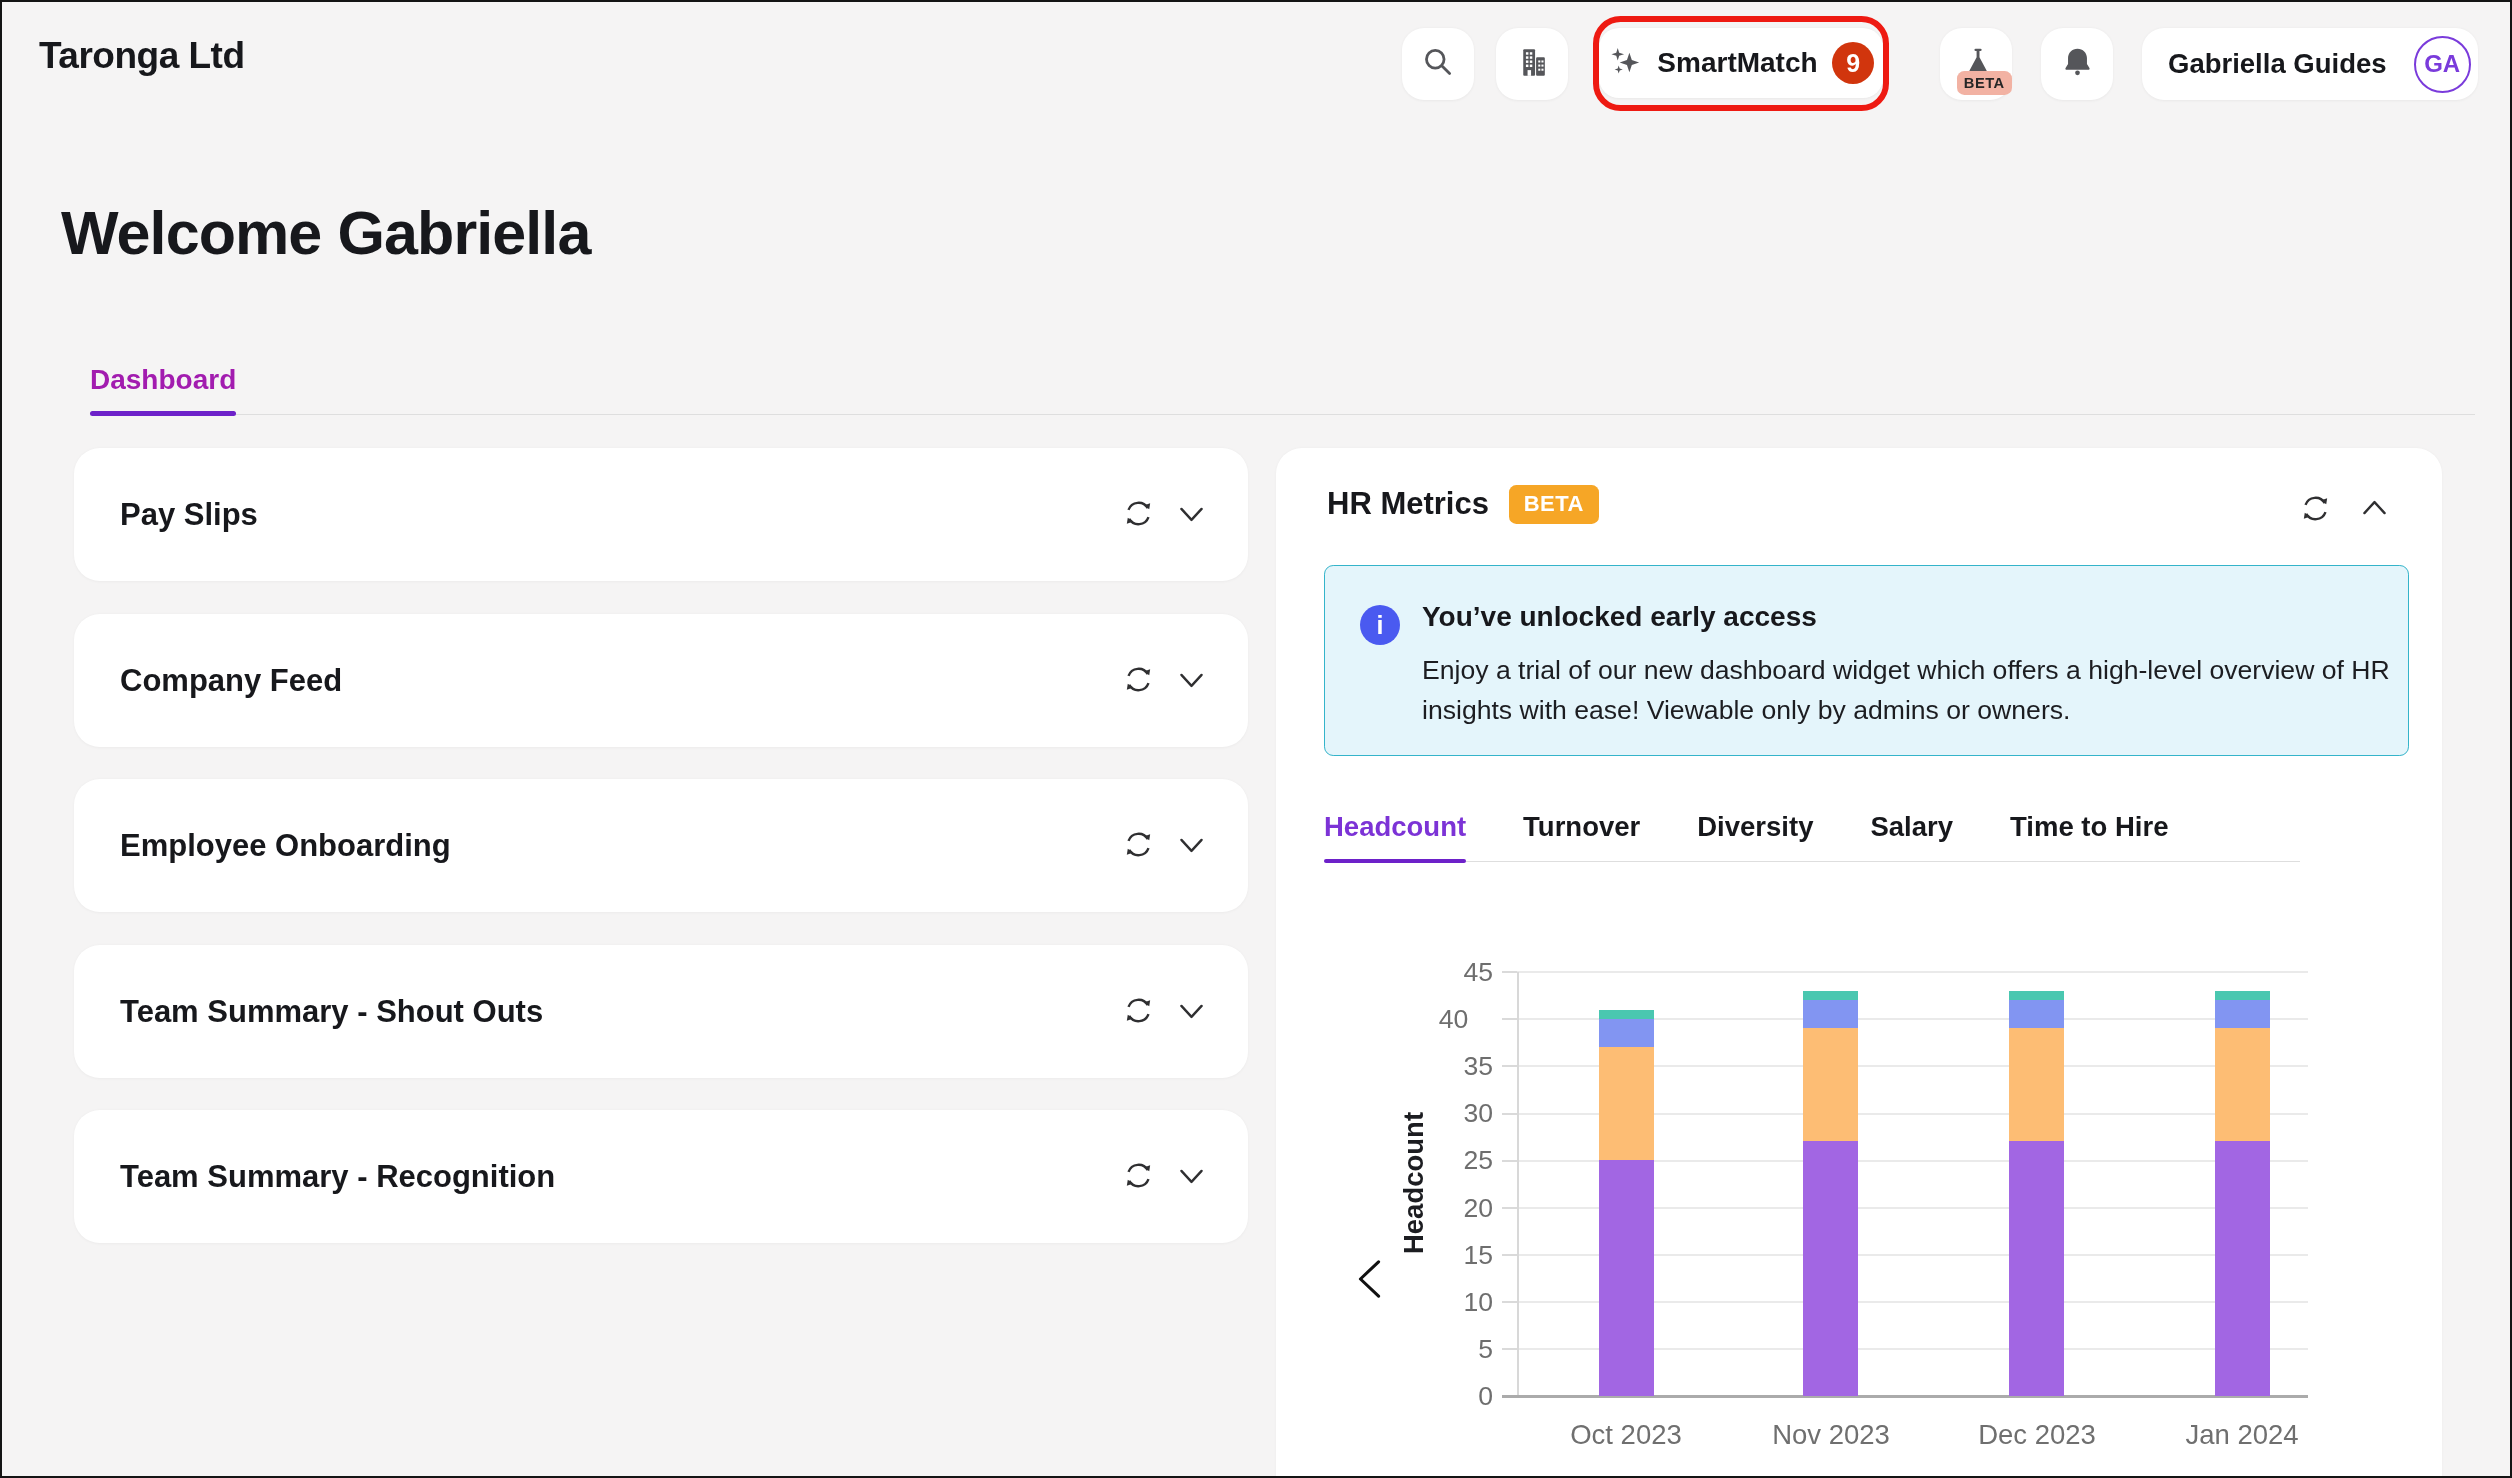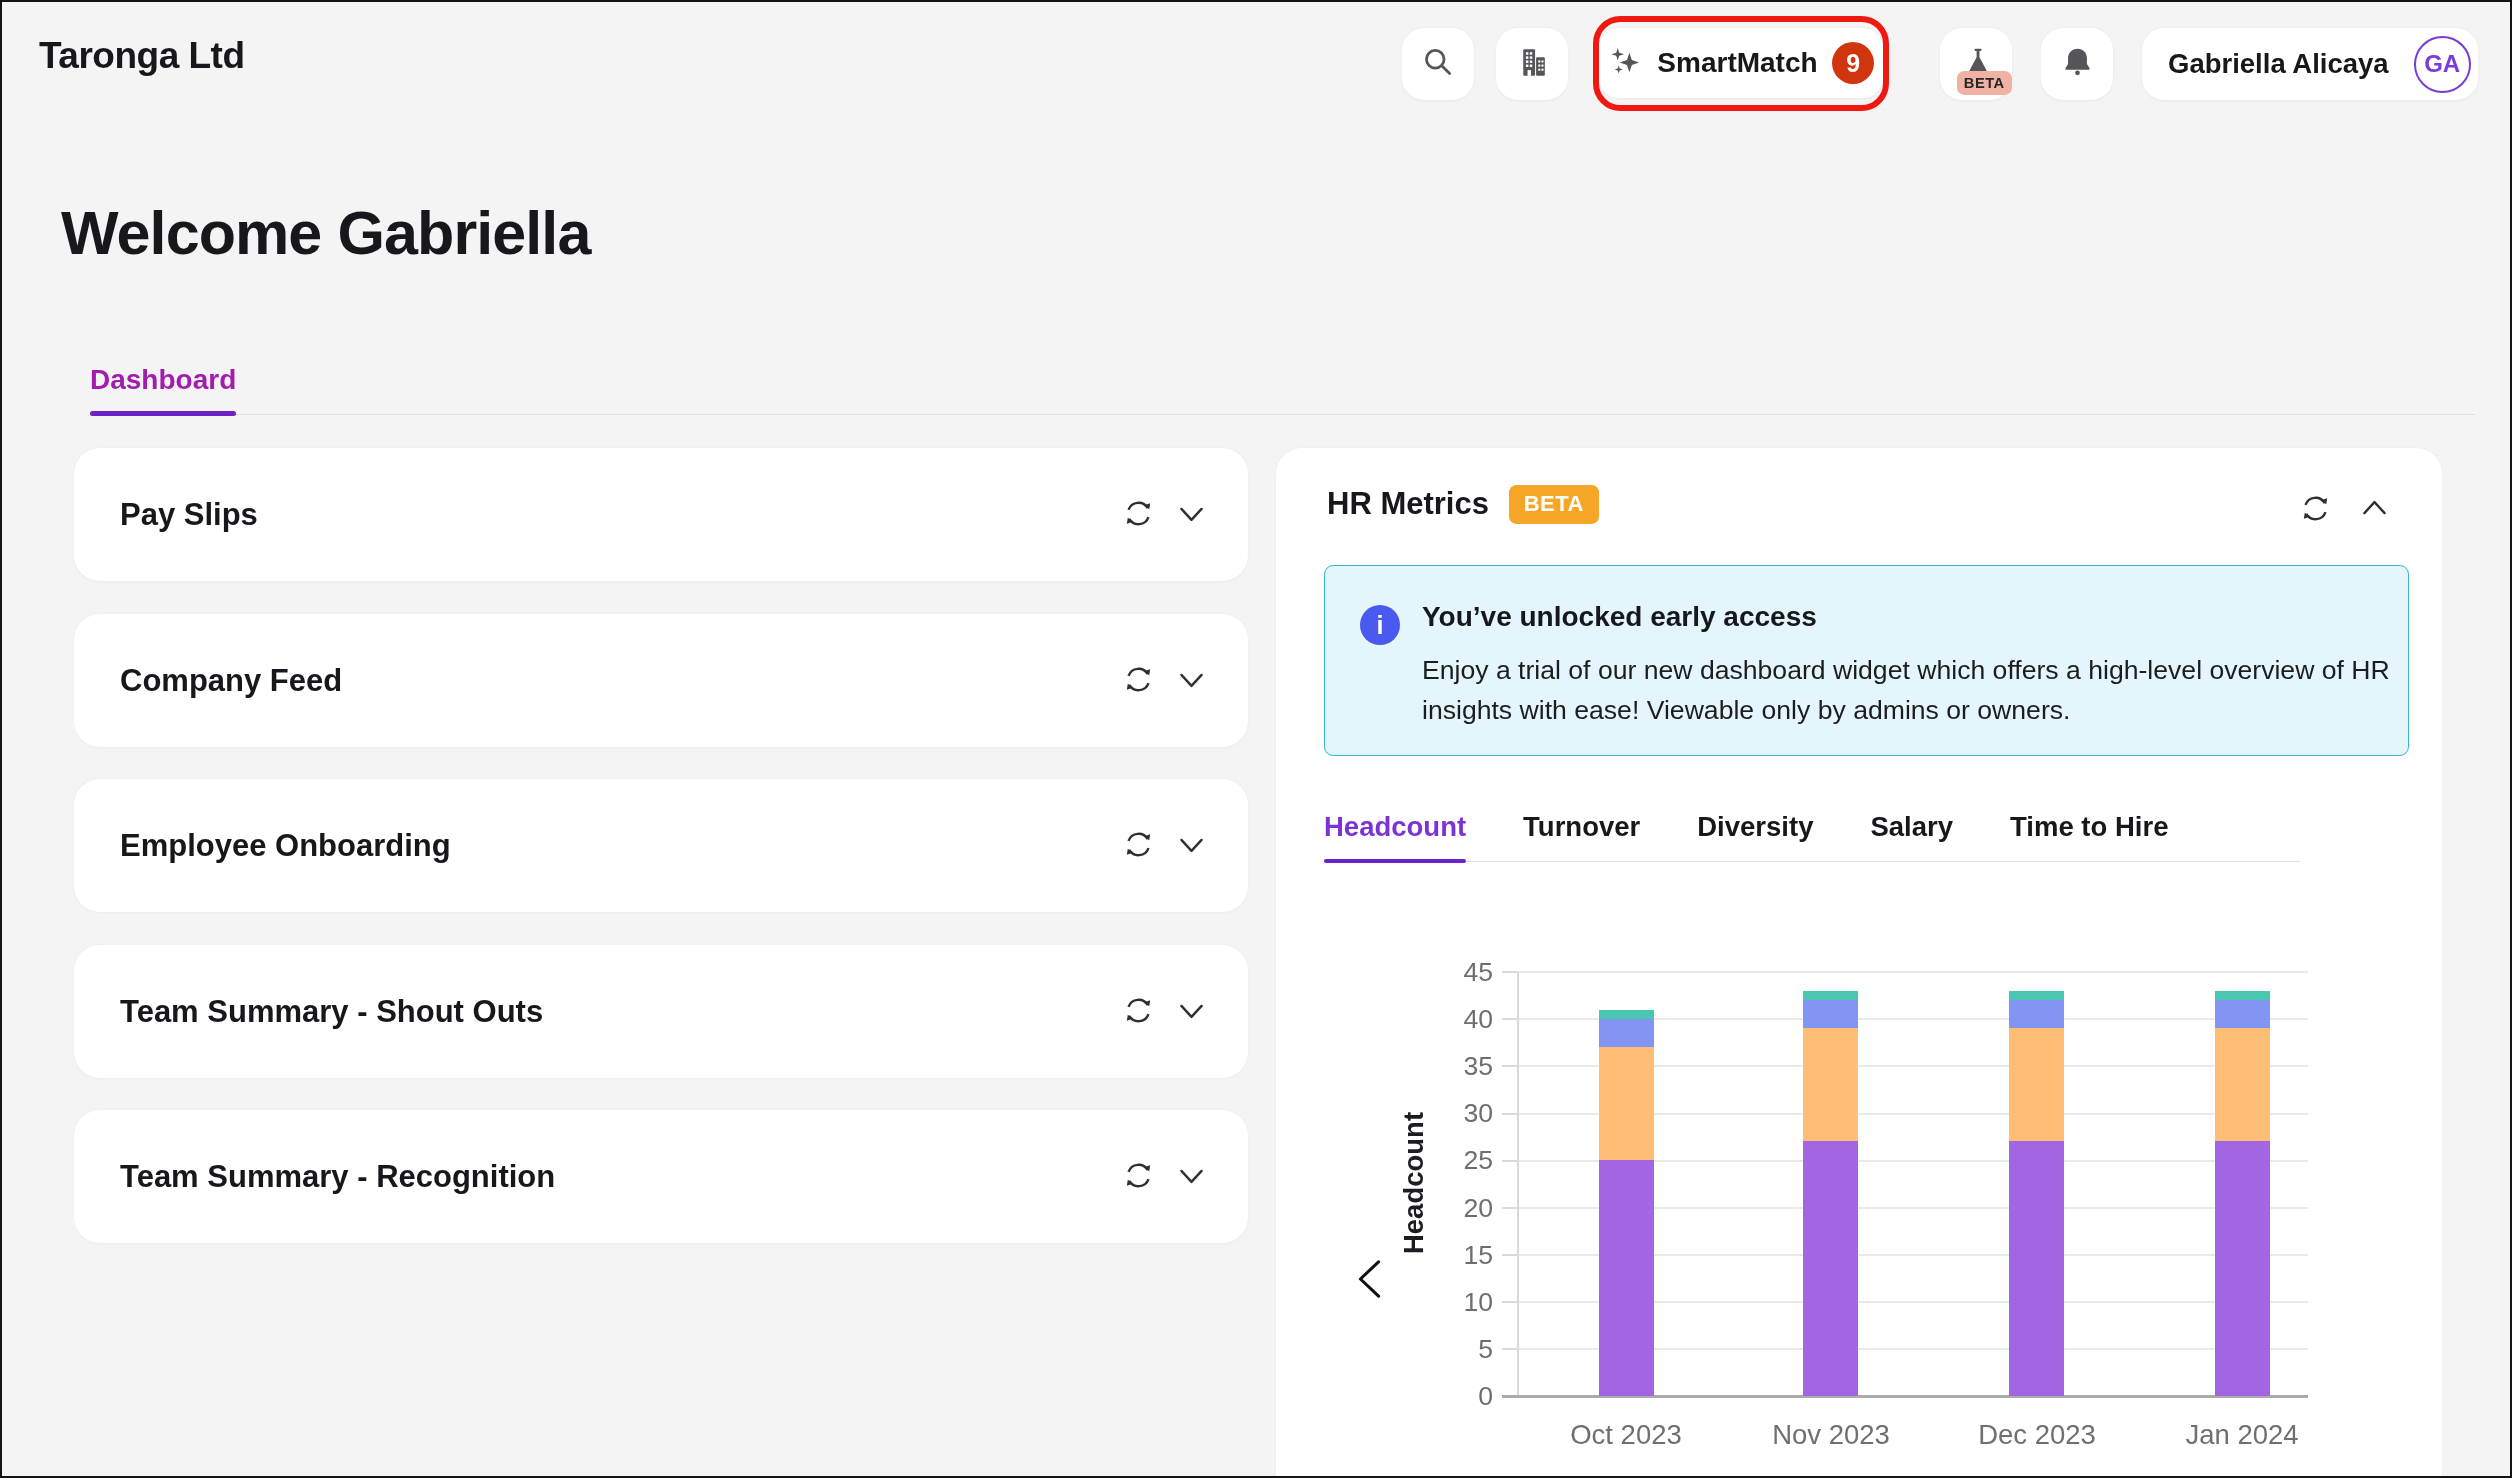--- a/index.html
+++ b/index.html
@@ -193,21 +193,21 @@
   <button class="icon-btn" style="left:2039px">
     <span>
       <svg width="37" height="37" viewBox="0 0 36 36" fill="currentColor">
         <path d="M18 4.5 c5.2 0 9.2 4 9.2 9.2 v5.8 l2.4 3.9 a1.1 1.1 0 0 1 -1 1.7 H7.4 a1.1 1.1 0 0 1 -1 -1.7 l2.4 -3.9 v-5.8 c0 -5.2 4 -9.2 9.2 -9.2 Z"></path>
         <circle cx="18" cy="28" r="2.3"></circle>
       </svg>
     </span>
   </button>
 
   <button class="profile-btn">
-    <span class="pname">Gabriella Alicaya</span>
+    <span class="pname">Gabriella Guides</span>
     <span class="avatar">GA</span>
   </button>
 
   <h1 class="page-title">Welcome Gabriella</h1>
 
   <div class="main-tabs">
     <div class="main-tab active">
       <span>Dashboard</span>
     </div>
   </div>
@@ -393,21 +393,21 @@
         <div class="tickmark" style="top: 188px;"></div>
         <div class="ytick" style="top: 170px;">25</div>
         <div class="gridline" style="top: 141px;"></div>
         <div class="tickmark" style="top: 141px;"></div>
         <div class="ytick" style="top: 123px;">30</div>
         <div class="gridline" style="top: 93px;"></div>
         <div class="tickmark" style="top: 93px;"></div>
         <div class="ytick" style="top: 76px;">35</div>
         <div class="gridline" style="top: 46px;"></div>
         <div class="tickmark" style="top: 46px;"></div>
-        <div class="ytick" style="top: 29px;">40</div>
+        <div class="ytick" style="top: 29px; text-align: center;">40</div>
         <div class="gridline" style="top: -0.9px;"></div>
         <div class="tickmark" style="top: -0.9px;"></div>
         <div class="ytick" style="top: -18.3px;">45</div>
         <div class="yaxis"></div>
         <div class="xaxis"></div>
         <div class="bar" style="left: 82px; top: 38px; height: 387px;">
           <div class="seg" style="height: 9.4px; background: rgb(74, 199, 176);"></div>
           <div class="seg" style="height: 28px; background: rgb(130, 149, 242);"></div>
           <div class="seg" style="height: 113px; background: rgb(253, 189, 116);"></div>
           <div class="seg" style="height: 236px; background: rgb(162, 102, 227);"></div>

